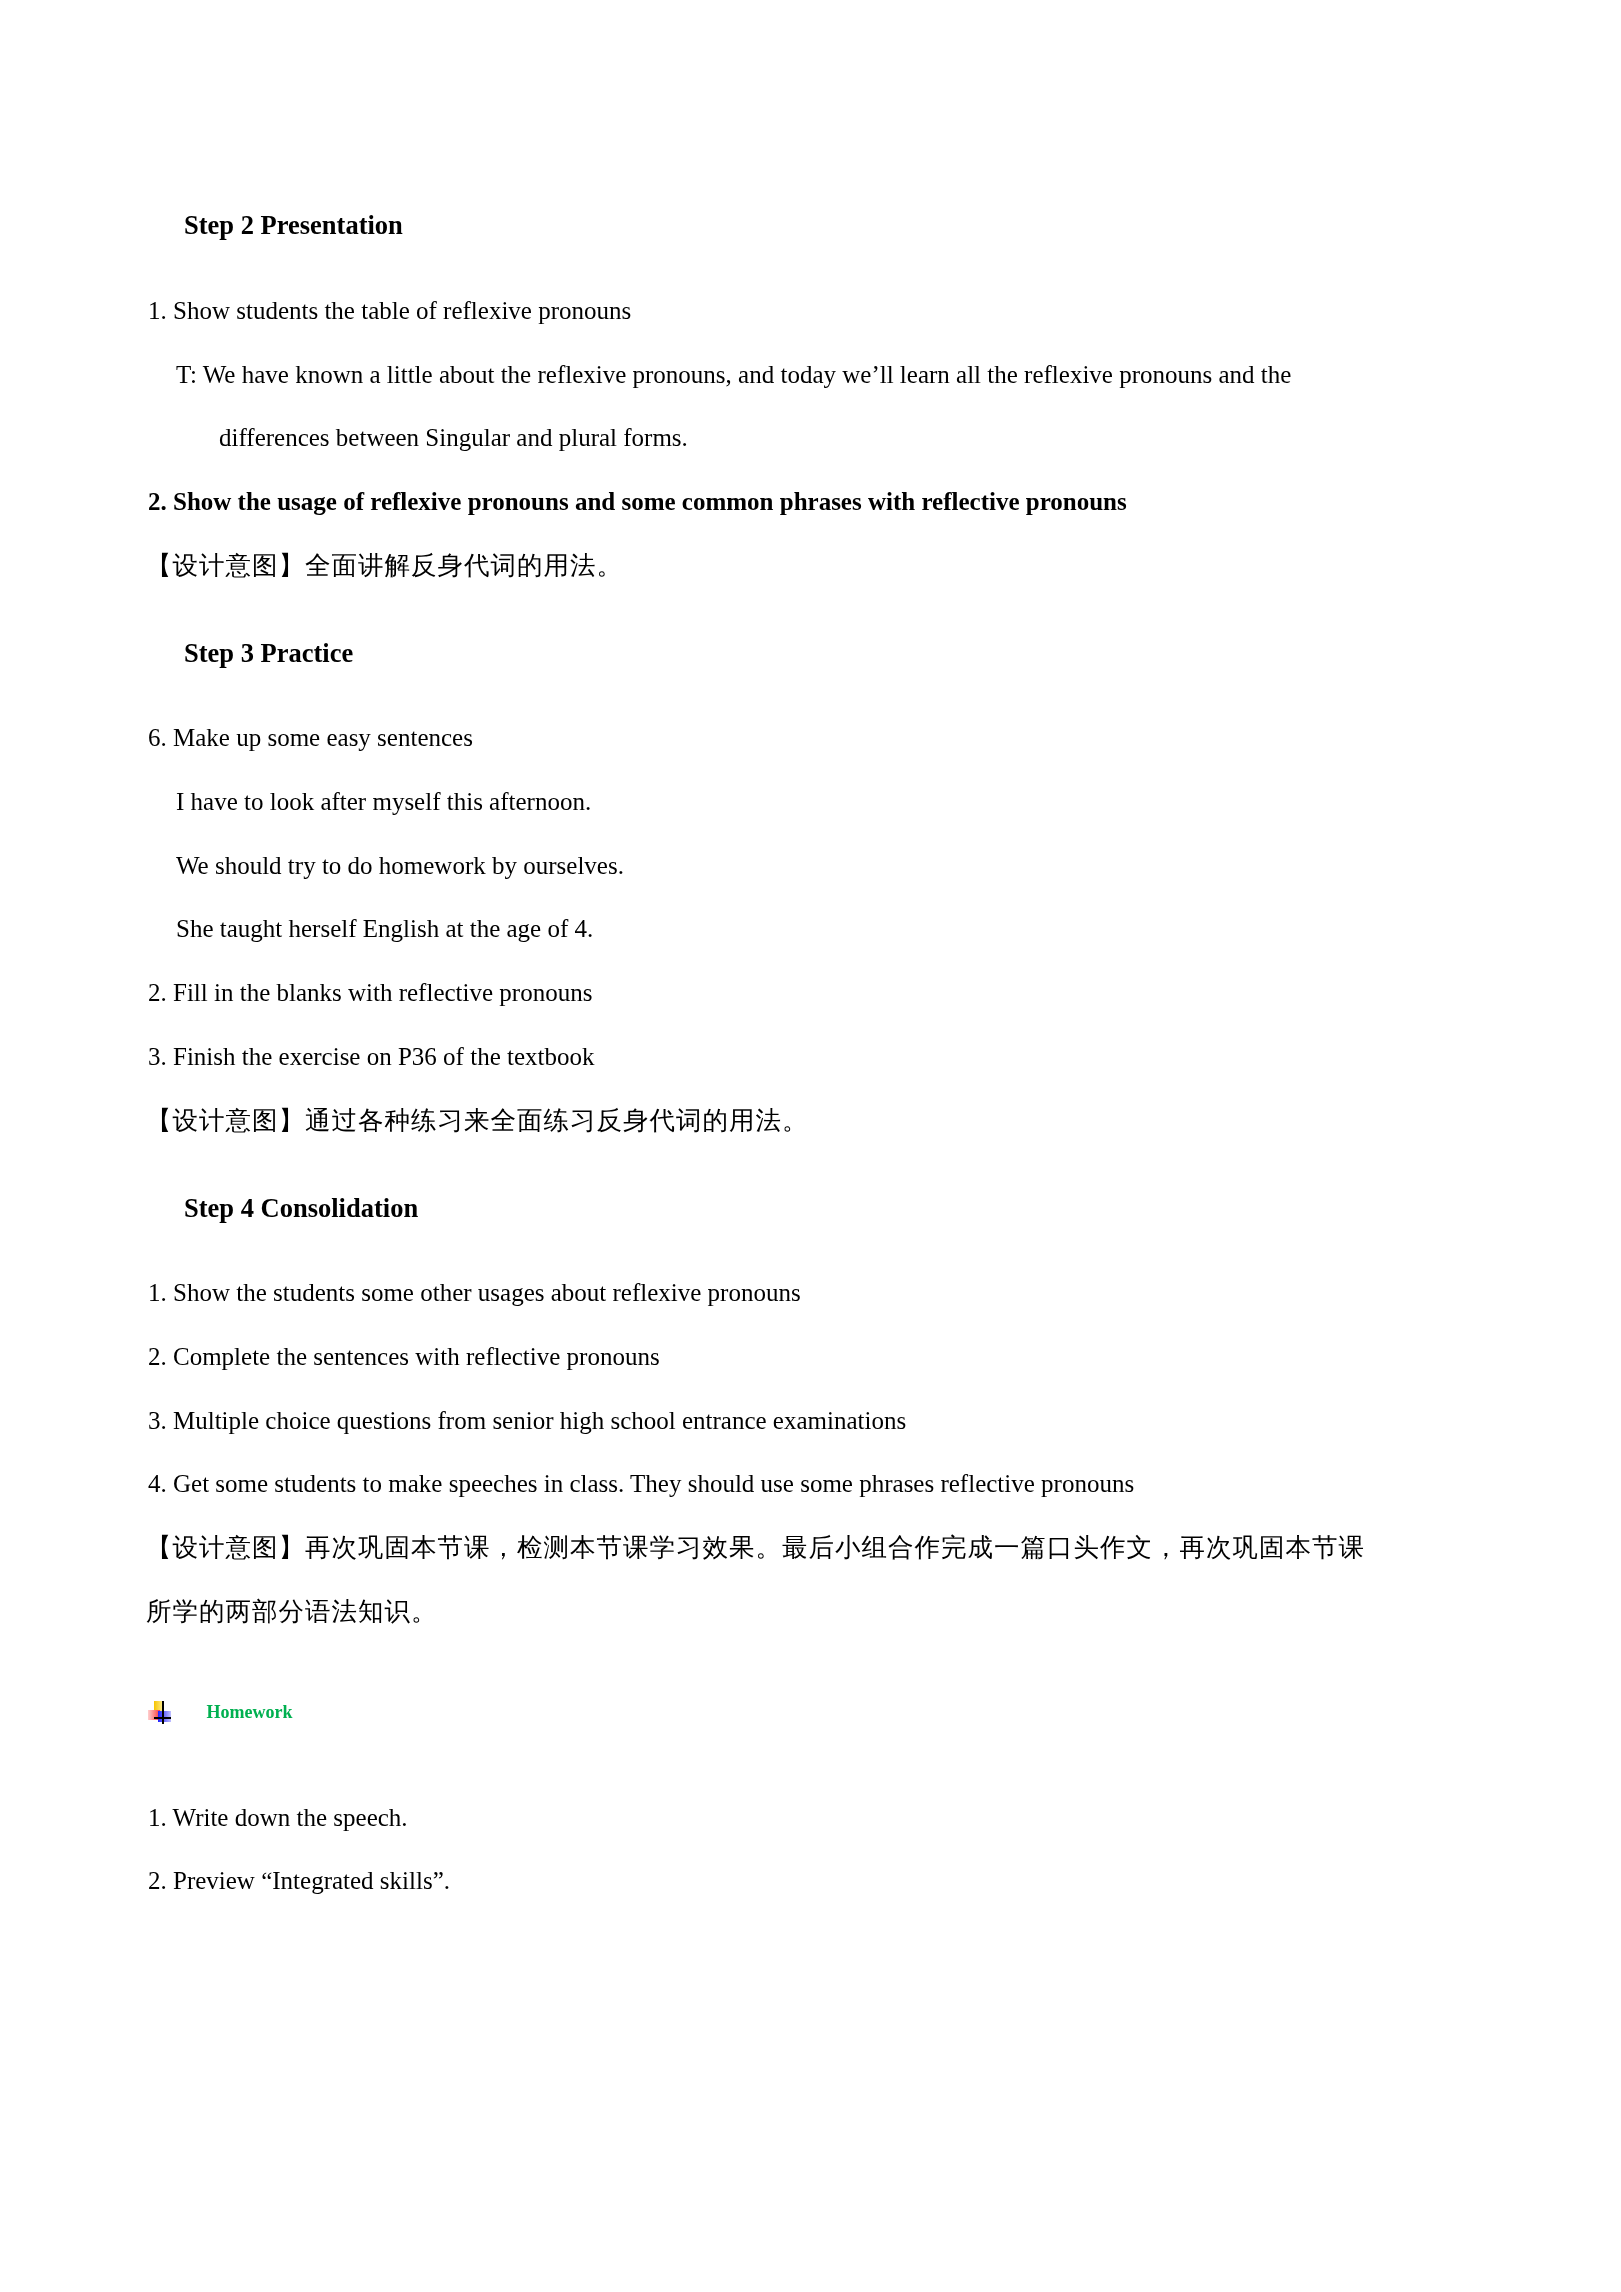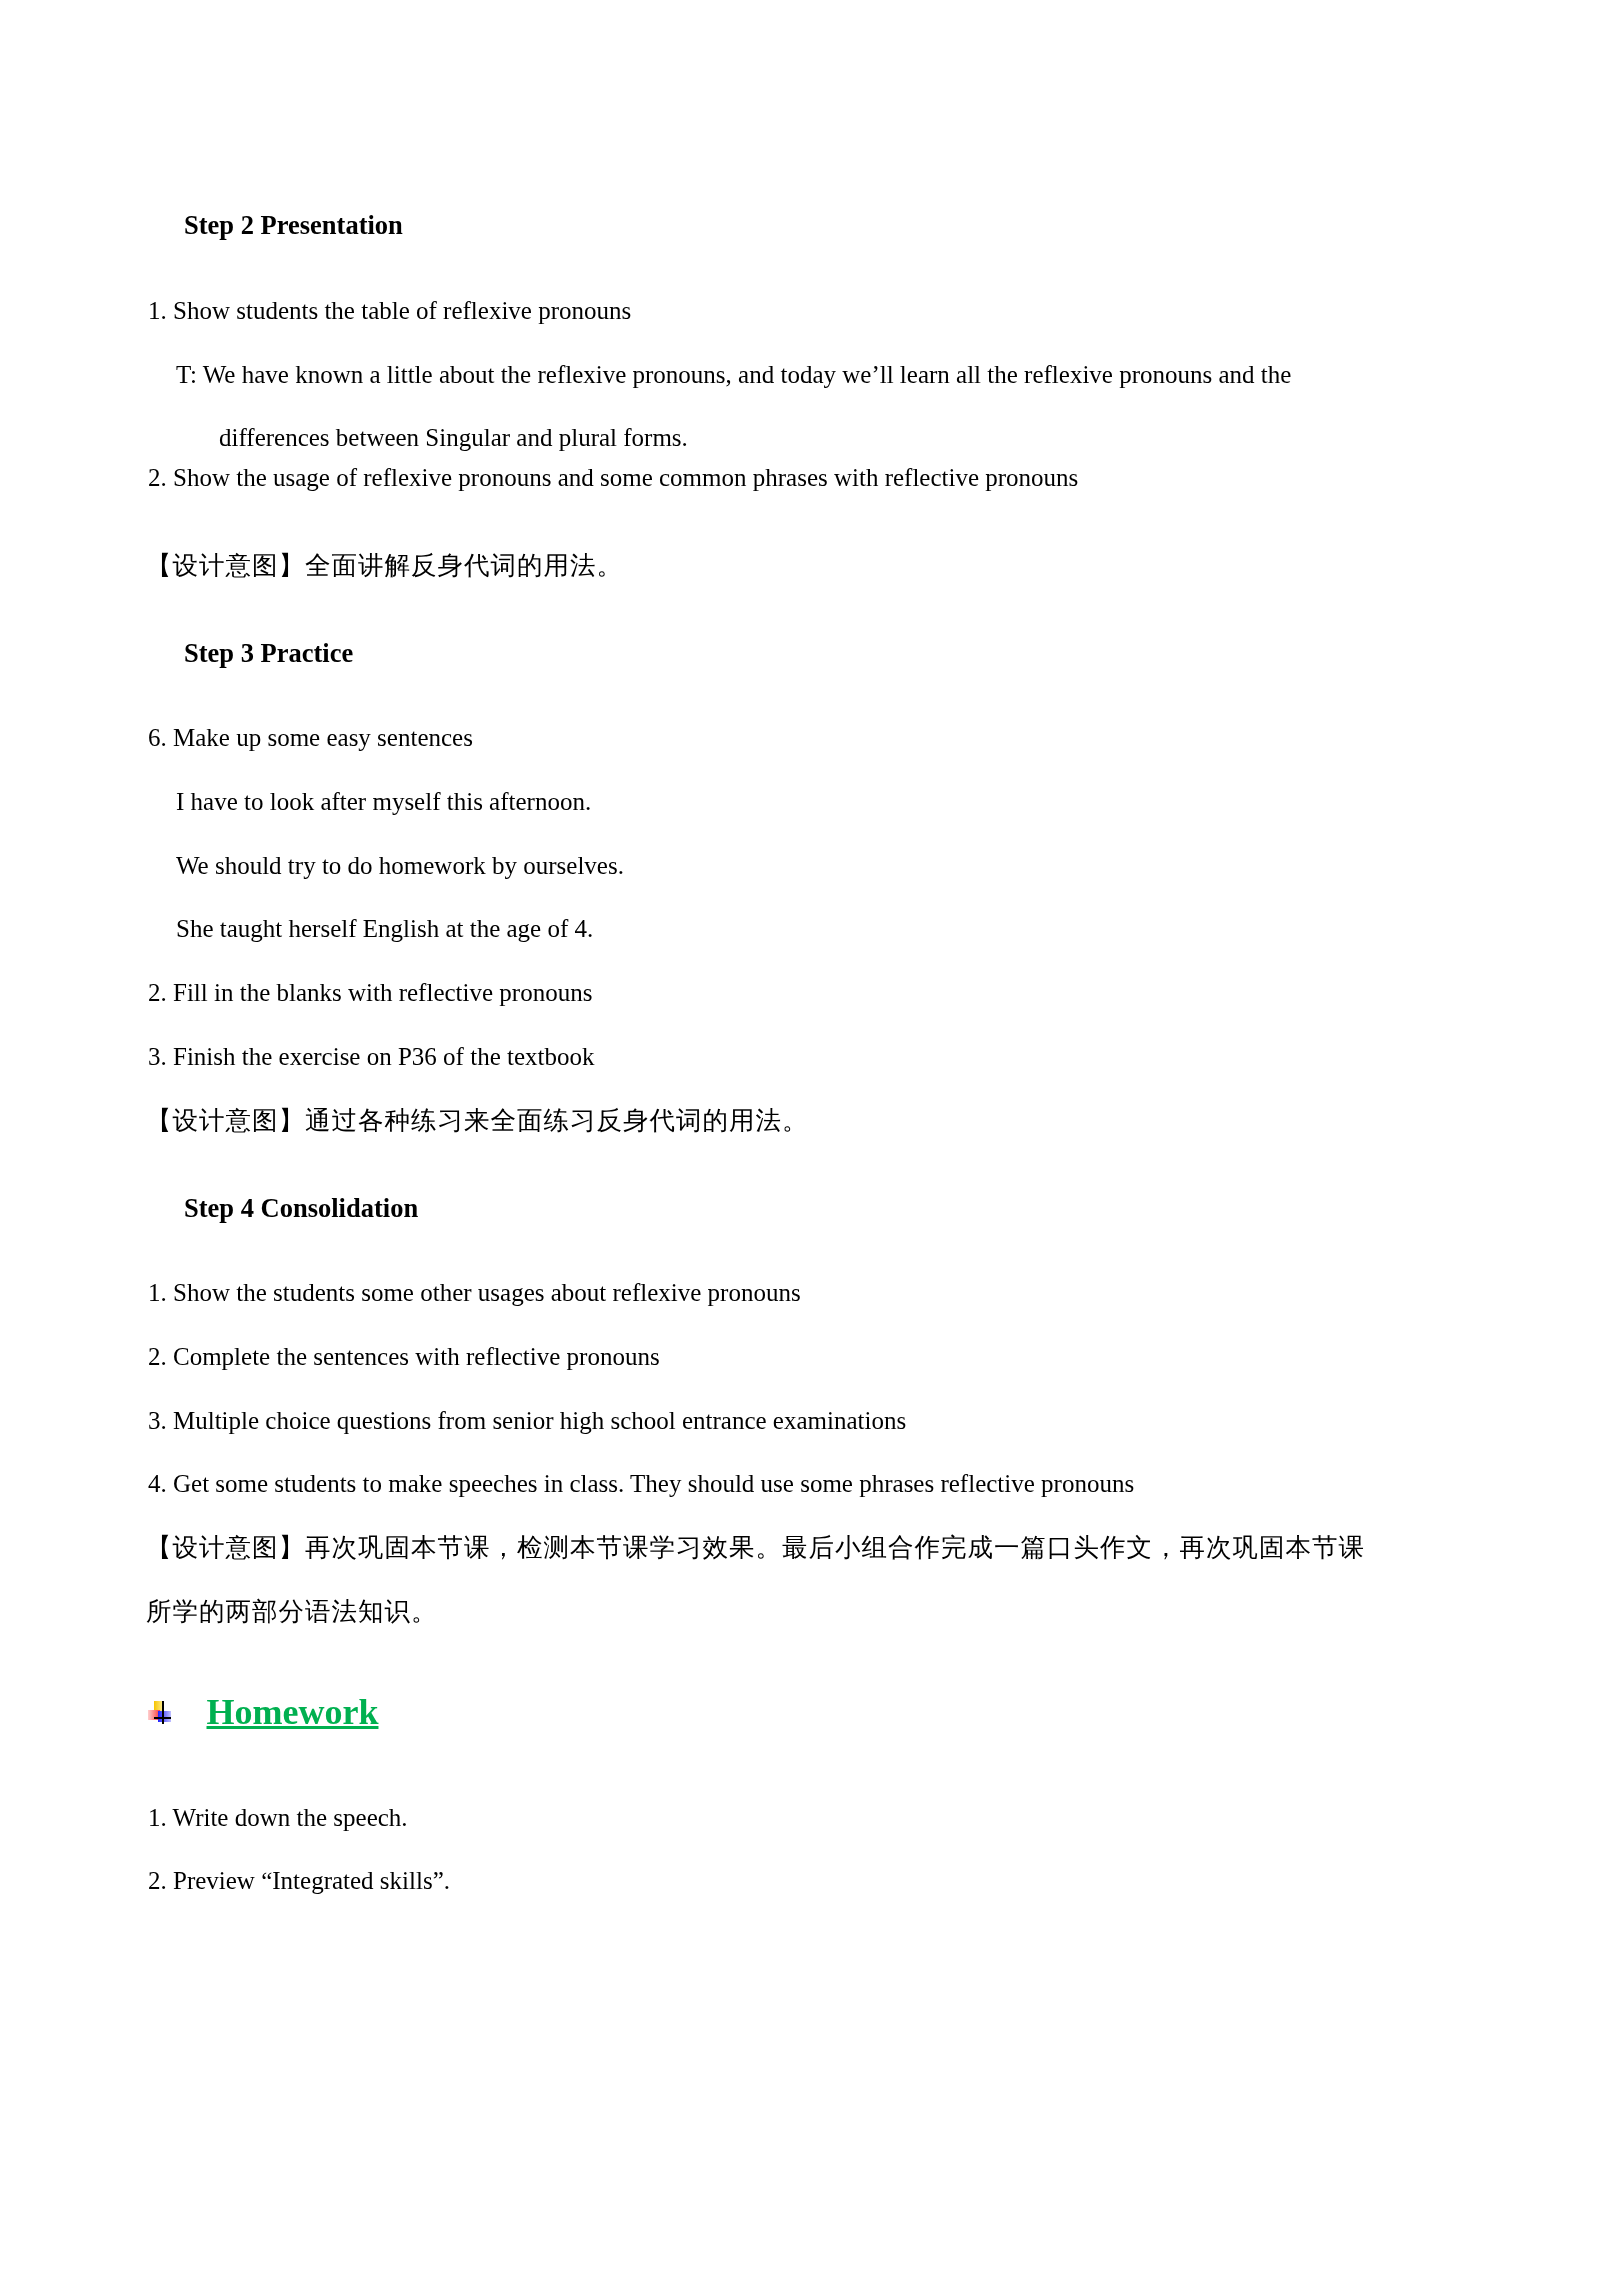--- a/index.html
+++ b/index.html
@@ -61,33 +61,32 @@
     }
     .hw-icon .vbar {
       position: absolute; left: 13.7px; top: 0; width: 2px; height: 23.5px; background: #000;
     }
     .hw-icon .hbar {
       position: absolute; left: 5.9px; top: 16.7px; width: 17.6px; height: 2px; background: #000;
     }
     .hw-title {
       color: #00b050;
       font-weight: bold;
-      font-size: 36px;
+      font-size: 18px;
       line-height: 31px;
-      text-decoration: underline;
     }
   </style>
 </head>
 <body>
 
 <div class="line heading" style="top:210px;">Step 2 Presentation</div>
 <div class="line" style="top:295px;">1. Show students the table of reflexive pronouns</div>
 <div class="line indent1" style="top:359px;">T: We have known a little about the reflexive pronouns, and today we’ll learn all the reflexive pronouns and the</div>
 <div class="line indent2" style="top:422px;">differences between Singular and plural forms.</div>
-<div class="line" style="top:462px;">2. Show the usage of reflexive pronouns and some common phrases with reflective pronouns</div>
+<div class="line" style="top:486px;font-weight:bold;">2. Show the usage of reflexive pronouns and some common phrases with reflective pronouns</div>
 <div class="line cn" style="top:550px; left:146px;">【设计意图】全面讲解反身代词的用法。</div>
 
 <div class="line heading" style="top:638px;">Step 3 Practice</div>
 <div class="line" style="top:722px;">6. Make up some easy sentences</div>
 <div class="line indent1" style="top:786px;">I have to look after myself this afternoon.</div>
 <div class="line indent1" style="top:850px;">We should try to do homework by ourselves.</div>
 <div class="line indent1" style="top:913px;">She taught herself English at the age of 4.</div>
 <div class="line" style="top:977px;">2. Fill in the blanks with reflective pronouns</div>
 <div class="line" style="top:1041px;">3. Finish the exercise on P36 of the textbook</div>
 <div class="line cn" style="top:1105px; left:146px;">【设计意图】通过各种练习来全面练习反身代词的用法。</div>

